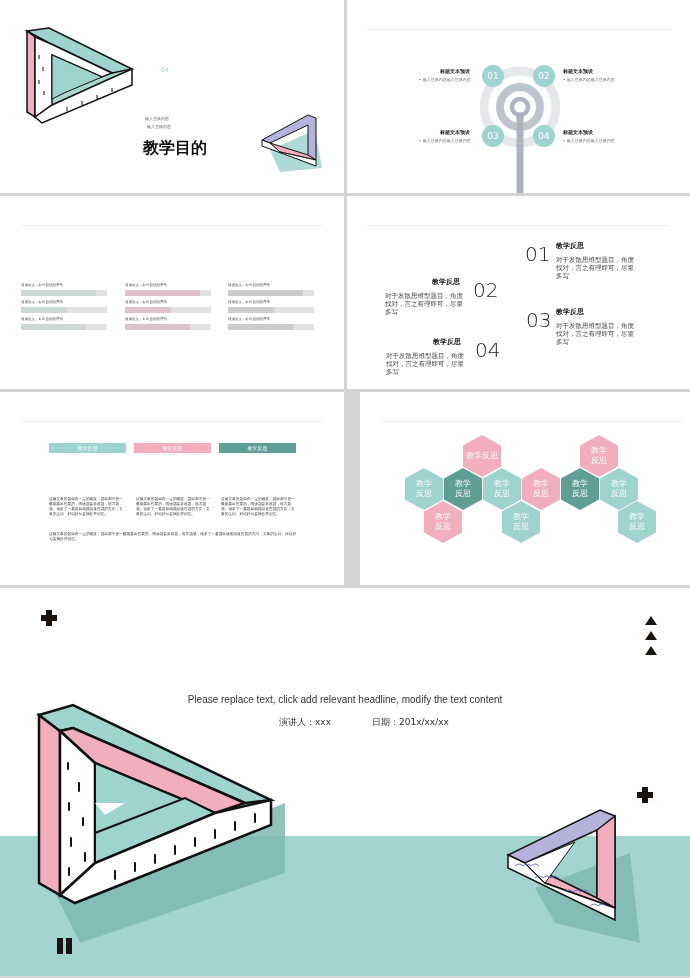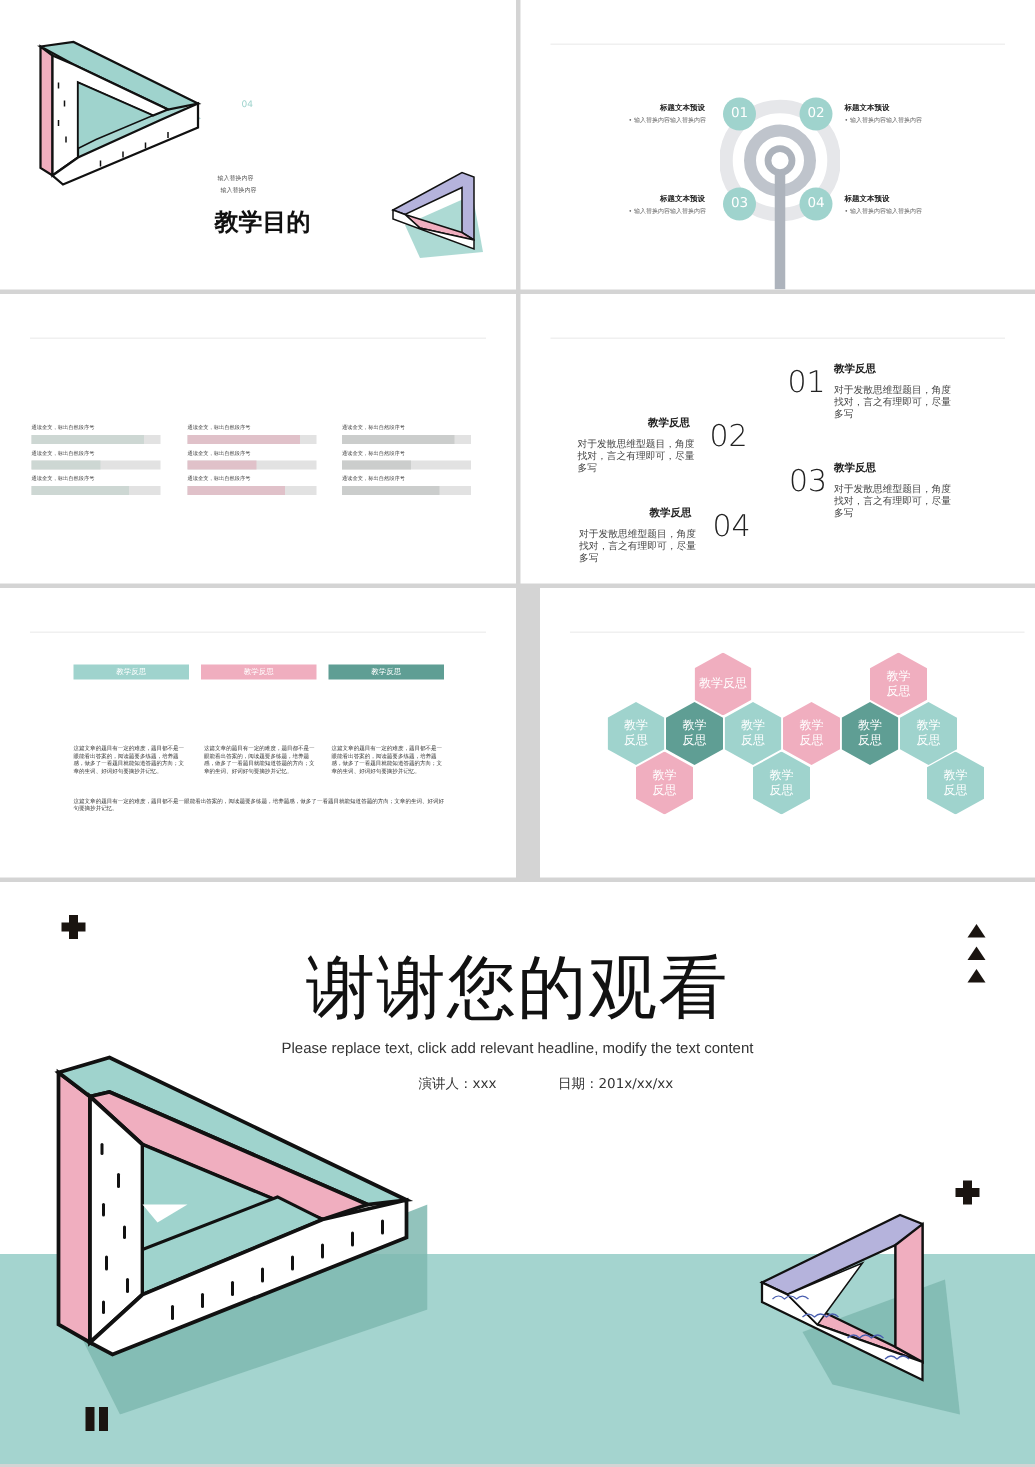--- a/index.html
+++ b/index.html
@@ -236,21 +236,20 @@
   <div class="plus" style="left:41px;top:22px"></div>
   <div class="plus" style="left:637px;top:199px"></div>
   <div class="tri-up" style="left:645px;top:28px"></div>
   <div class="tri-up" style="left:645px;top:43px"></div>
   <div class="tri-up" style="left:645px;top:58px"></div>
   <div class="pause" style="left:57px;top:350px">
       <span style="left:0"></span>
       <span style="left:9px"></span>
     </div>
 
-  <div class="title">谢谢您的观看</div>
   <div class="subtitle">Please replace text, click add relevant headline, modify the text content</div>
   <div class="meta" style="left:279px">演讲人：xxx</div>
   <div class="meta" style="left:372px">日期：201x/xx/xx</div>
 
   <svg style="position:absolute;left:35px;top:115px" width="250" height="240" viewBox="0 0 250 240">
     <polygon points="20,190 250,100 250,170 45,240" fill="#7fb8b0" opacity="0.85"></polygon>
     <polygon points="4,12 4,180 25,192 25,28" fill="#f0aebf" stroke="#111" stroke-width="2.5"></polygon>
     <polygon points="4,12 38,2 236,97 210,100 38,25 25,28" fill="#9fd3cd" stroke="#111" stroke-width="2.5"></polygon>
     <polygon points="25,28 38,25 210,100 180,110 60,60" fill="#f0aebf" stroke="#111" stroke-width="2.5"></polygon>
     <polygon points="25,28 60,60 60,160 25,192" fill="#fff" stroke="#111" stroke-width="2.5"></polygon>

